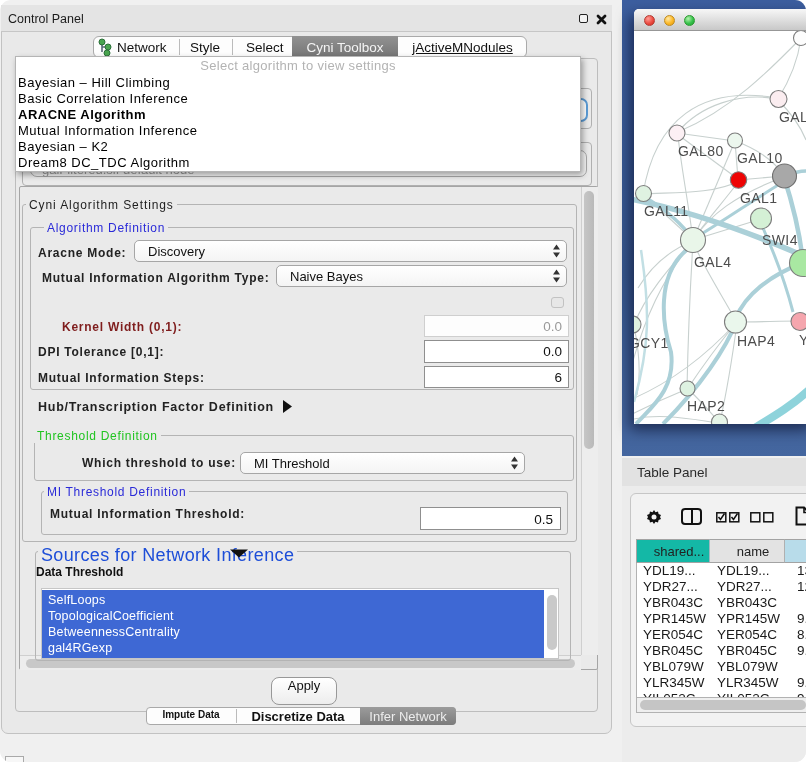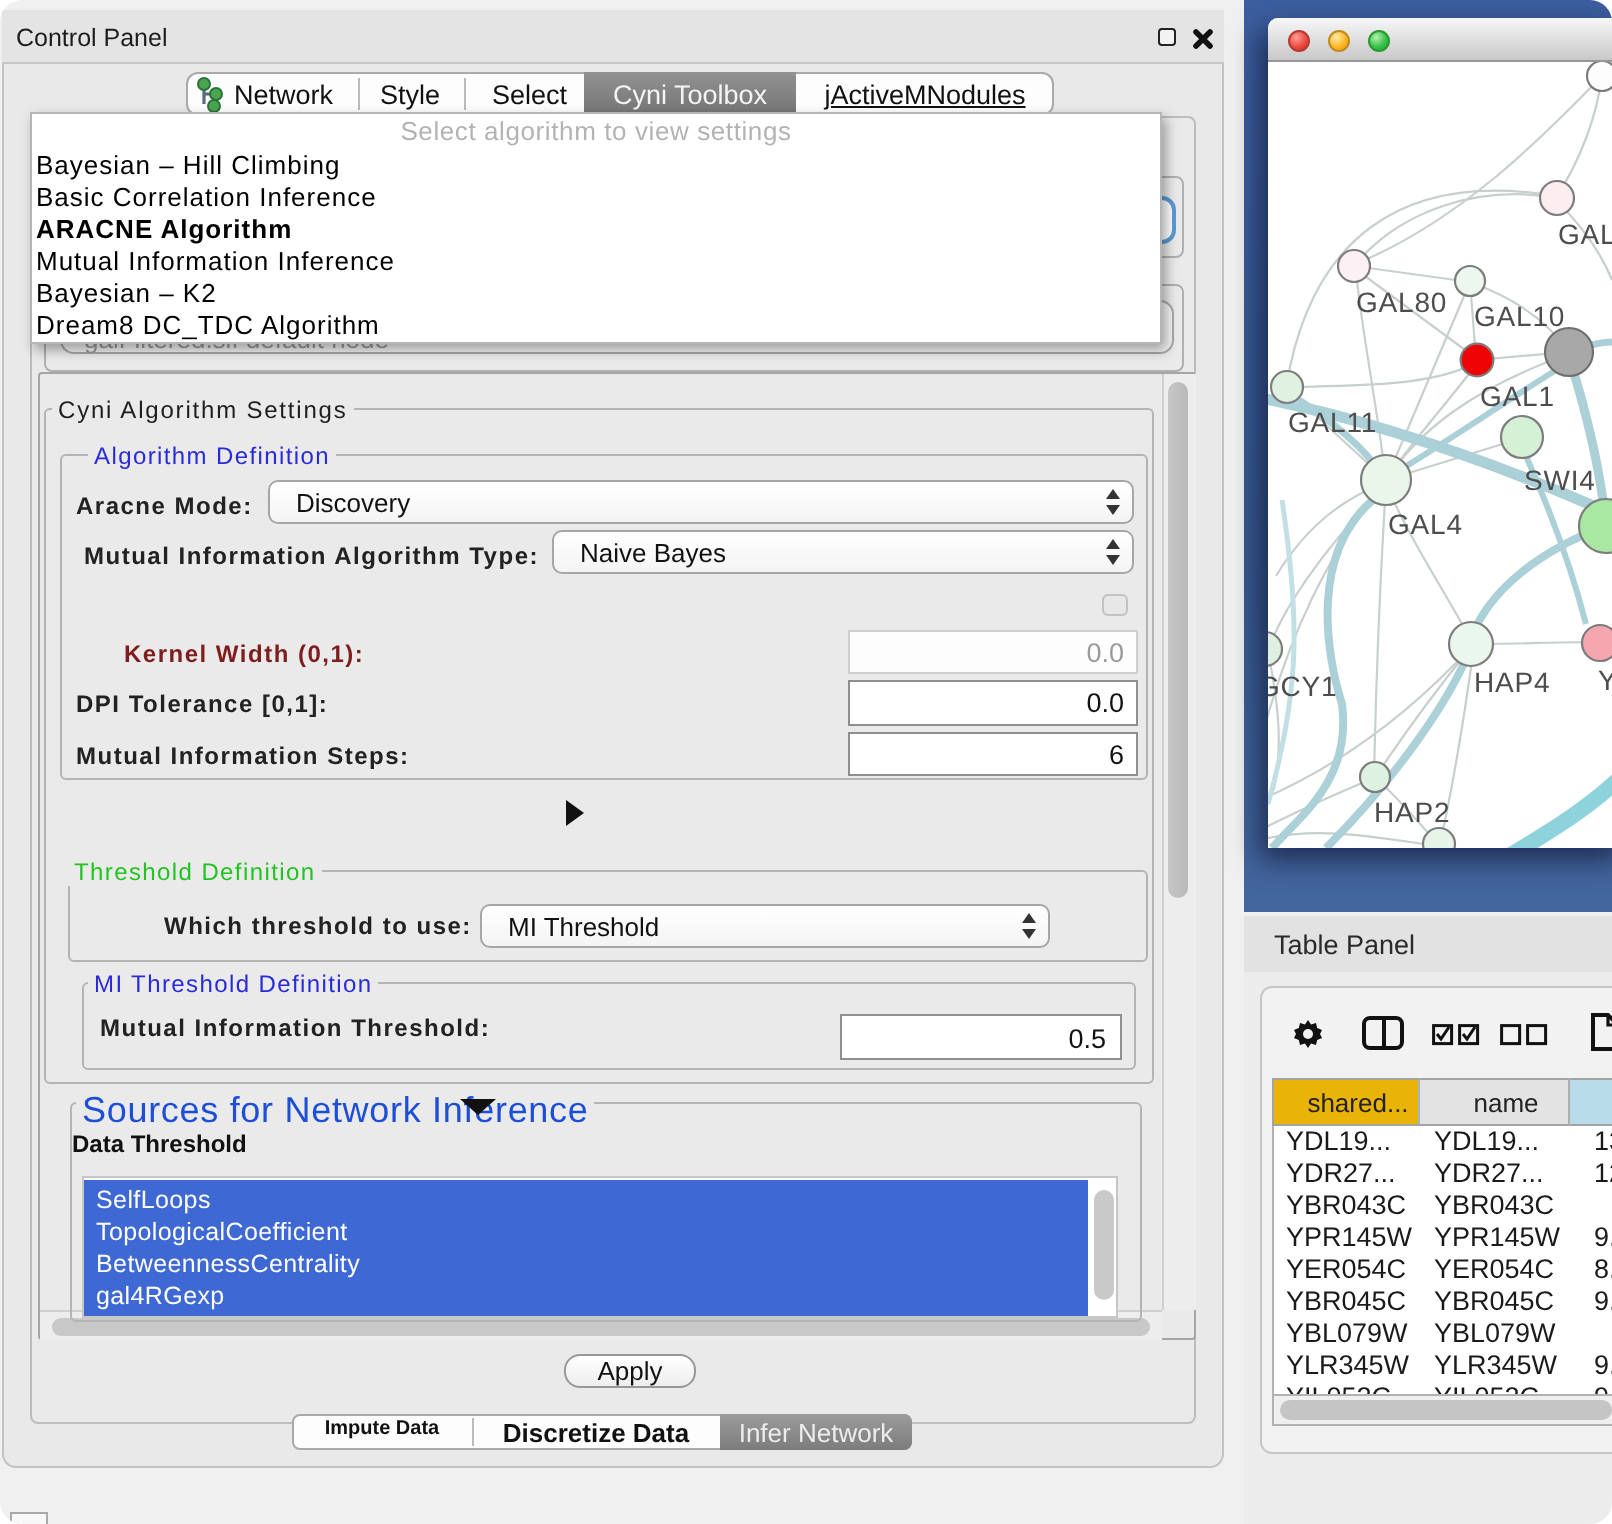--- a/index.html
+++ b/index.html
@@ -82,20 +82,21 @@
 
   <div class="abs lbl" style="left:38px;top:320px;color:#7f1d1d;padding-left:24px;">Kernel Width (0,1):</div>
   <div class="abs fld" style="left:424px;top:315px;width:145px;height:22px;border:1px solid #cfcfcf;background:#fdfdfd;color:#9a9a9a;padding:3px 6px 0 0;">0.0</div>
 
   <div class="abs lbl" style="left:38px;top:345px;">DPI Tolerance [0,1]:</div>
   <div class="abs fld" style="left:424px;top:340px;width:145px;height:23px;padding:3px 6px 0 0;">0.0</div>
 
   <div class="abs lbl" style="left:38px;top:371px;">Mutual Information Steps:</div>
   <div class="abs fld" style="left:424px;top:366px;width:145px;height:22px;padding:3px 6px 0 0;">6</div>
 
+  <div class="abs lbl" style="left:38px;top:400px;font-size:12.5px;">Hub/Transcription Factor Definition</div>
   <svg class="abs" style="left:280px;top:399px;" width="14" height="15" viewBox="0 0 14 15">
       <path d="M3 1 L12 7.5 L3 14 Z" fill="#111"></path>
     </svg>
 
   <div class="abs" style="left:34px;top:435px;width:540px;height:46px;border:1px solid #b4b4b4;border-radius:3px;box-sizing:border-box;"></div>
   <div class="abs glbl" style="left:34px;top:429px;color:#21c421;">Threshold Definition</div>
 
   <div class="abs lbl" style="left:82px;top:456px;">Which threshold to use:</div>
   <div class="abs combo" style="left:240px;top:452px;width:285px;height:22px;"></div>
   <div class="abs" style="left:254px;top:456px;font-size:13px;color:#111;">MI Threshold</div>
@@ -114,21 +115,21 @@
   <svg class="abs" style="left:229px;top:548px;" width="20" height="10" viewBox="0 0 20 10">
       <path d="M1 1.5 L19 1.5 L10 9.5 Z" fill="#111"></path>
     </svg>
   <div class="abs b" style="left:36px;top:565px;font-size:12px;color:#111;">Data Threshold</div>
 
   <div class="abs" style="left:41px;top:588px;width:518px;height:71px;background:#fff;border:1px solid #c6c6c6;box-sizing:border-box;"></div>
   <div class="abs" style="left:42px;top:590px;width:502px;height:68px;background:#3e68d4;"></div>
   <div class="abs" style="left:48px;top:592px;font-size:12.5px;color:#fff;line-height:16.1px;letter-spacing:0.2px;">SelfLoops<br>TopologicalCoefficient<br>BetweennessCentrality<br>gal4RGexp</div>
   <div class="abs" style="left:547px;top:595px;width:10px;height:55px;background:#c9c9c9;border-radius:6px;"></div>
 
-  <div class="abs" style="left:282px;top:677px;width:66px;height:17px;background:linear-gradient(#ffffff,#ededed);border:1px solid #989898;border-radius:8px;box-sizing:border-box;text-align:center;font-size:13px;color:#111;">Apply</div>
+  <div class="abs" style="left:271px;top:677px;width:66px;height:28px;background:linear-gradient(#ffffff,#ededed);border:1px solid #989898;border-radius:8px;box-sizing:border-box;text-align:center;font-size:13px;color:#111;">Apply</div>
 
   <div class="abs" style="left:146px;top:707px;width:310px;height:18px;background:#fdfdfd;border:1px solid #a9a9a9;border-radius:4px;box-sizing:border-box;"></div>
   <div class="abs" style="left:236px;top:709px;width:1px;height:14px;background:#bbb;"></div>
   <div class="abs" style="left:360px;top:707px;width:96px;height:18px;background:linear-gradient(#9c9c9c,#7c7c7c);border-radius:0 4px 4px 0;"></div>
   <div class="abs b" style="left:146px;top:709px;width:90px;text-align:center;font-size:10px;color:#111;">Impute Data</div>
   <div class="abs b" style="left:236px;top:709px;width:124px;text-align:center;font-size:13px;color:#111;">Discretize Data</div>
   <div class="abs" style="left:360px;top:709px;width:96px;text-align:center;font-size:13px;color:#ededed;">Infer Network</div>
 
   <div class="abs" style="left:5px;top:756px;width:19px;height:12px;background:#f7f7f7;border:1.5px solid #a9a9a9;box-sizing:border-box;"></div>
 
@@ -240,21 +241,21 @@
   <svg class="abs" style="left:750px;top:512px;" width="24" height="11" viewBox="0 0 24 11">
     <rect x="0.8" y="0.8" width="9" height="9" fill="none" stroke="#111" stroke-width="1.5"></rect>
     <rect x="13.8" y="0.8" width="9" height="9" fill="none" stroke="#111" stroke-width="1.5"></rect>
   </svg>
   <svg class="abs" style="left:795px;top:506px;" width="16" height="20" viewBox="0 0 16 20">
     <path d="M1.5 1.5 L9 1.5 L14 6.5 L14 18.5 L1.5 18.5 Z" fill="none" stroke="#111" stroke-width="2"></path>
     <path d="M9 1.5 L9 6.5 L14 6.5" fill="none" stroke="#111" stroke-width="1.6"></path>
   </svg>
 
   <div class="abs" style="left:636px;top:539px;width:170px;height:174px;background:#fff;border:1px solid #b2b2b2;border-right:none;box-sizing:border-box;"></div>
-  <div class="abs" style="left:636px;top:539px;width:74px;height:24px;background:#eab308;border:1px solid #a3a3a3;border-right:1px solid #9fb7c0;box-sizing:border-box;text-align:center;text-indent:12px;font-size:13px;color:#222;line-height:23px;">shared...</div>
+  <div class="abs" style="left:636px;top:539px;width:74px;height:24px;background:#14b8a6;border:1px solid #a3a3a3;border-right:1px solid #9fb7c0;box-sizing:border-box;text-align:center;text-indent:12px;font-size:13px;color:#222;line-height:23px;">shared...</div>
   <div class="abs" style="left:710px;top:539px;width:75px;height:24px;background:#e3e3e3;border-top:1px solid #a3a3a3;border-bottom:1px solid #a3a3a3;border-right:1px solid #b0b0b0;box-sizing:border-box;text-align:center;text-indent:12px;font-size:13px;color:#222;line-height:23px;">name</div>
   <div class="abs" style="left:785px;top:539px;width:21px;height:24px;background:#b8dcea;border-top:1px solid #a3a3a3;border-bottom:1px solid #a3a3a3;box-sizing:border-box;"></div>
 
   <div class="abs" style="left:643px;top:563px;font-size:13.5px;color:#1a1a1a;line-height:16px;white-space:pre;">YDL19...
 YDR27...
 YBR043C
 YPR145W
 YER054C
 YBR045C
 YBL079W

